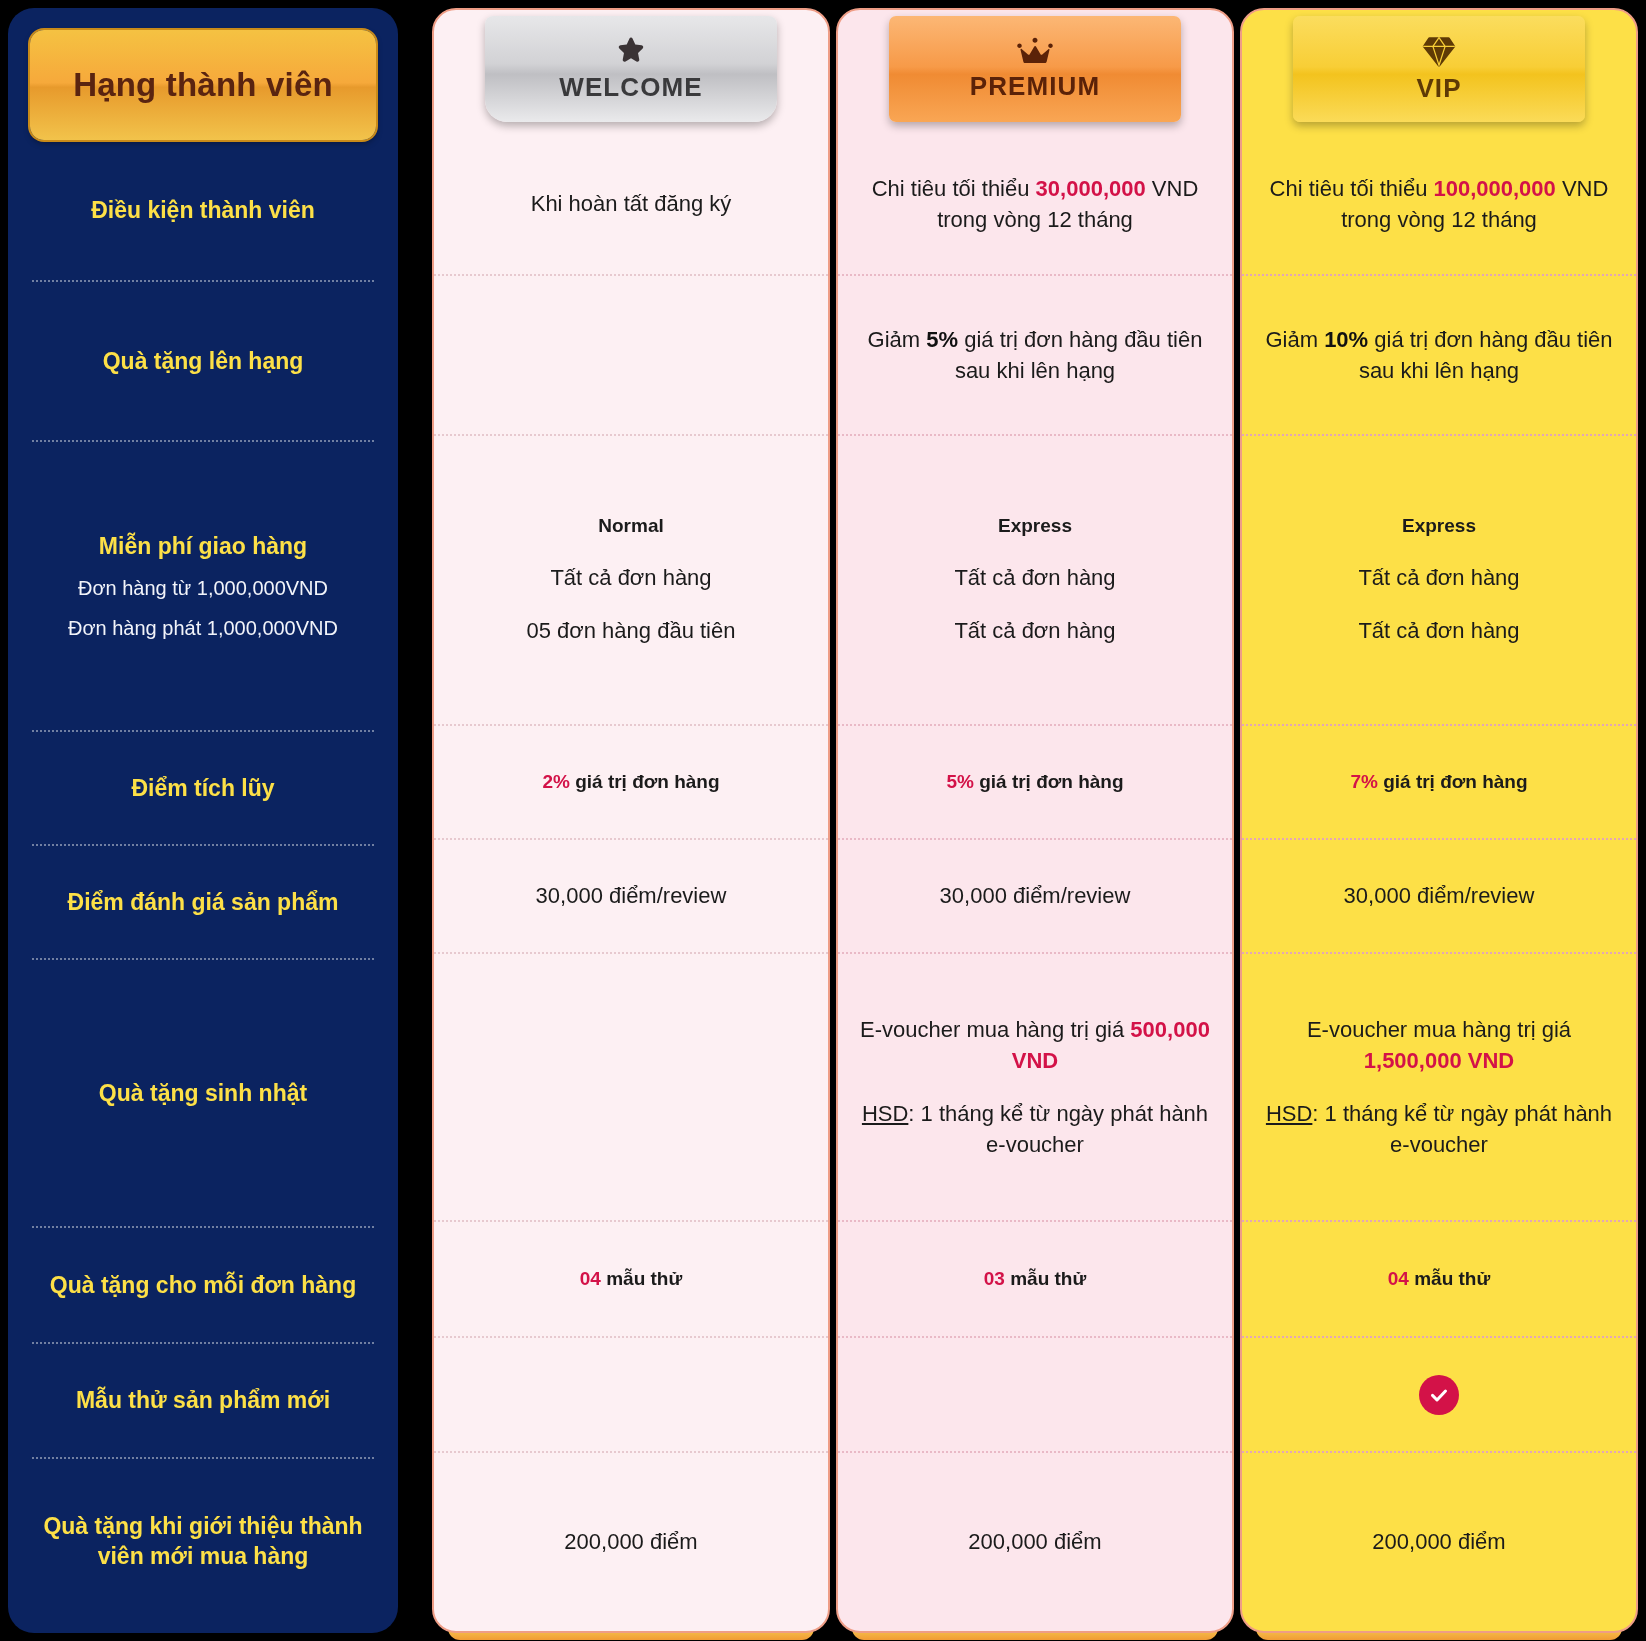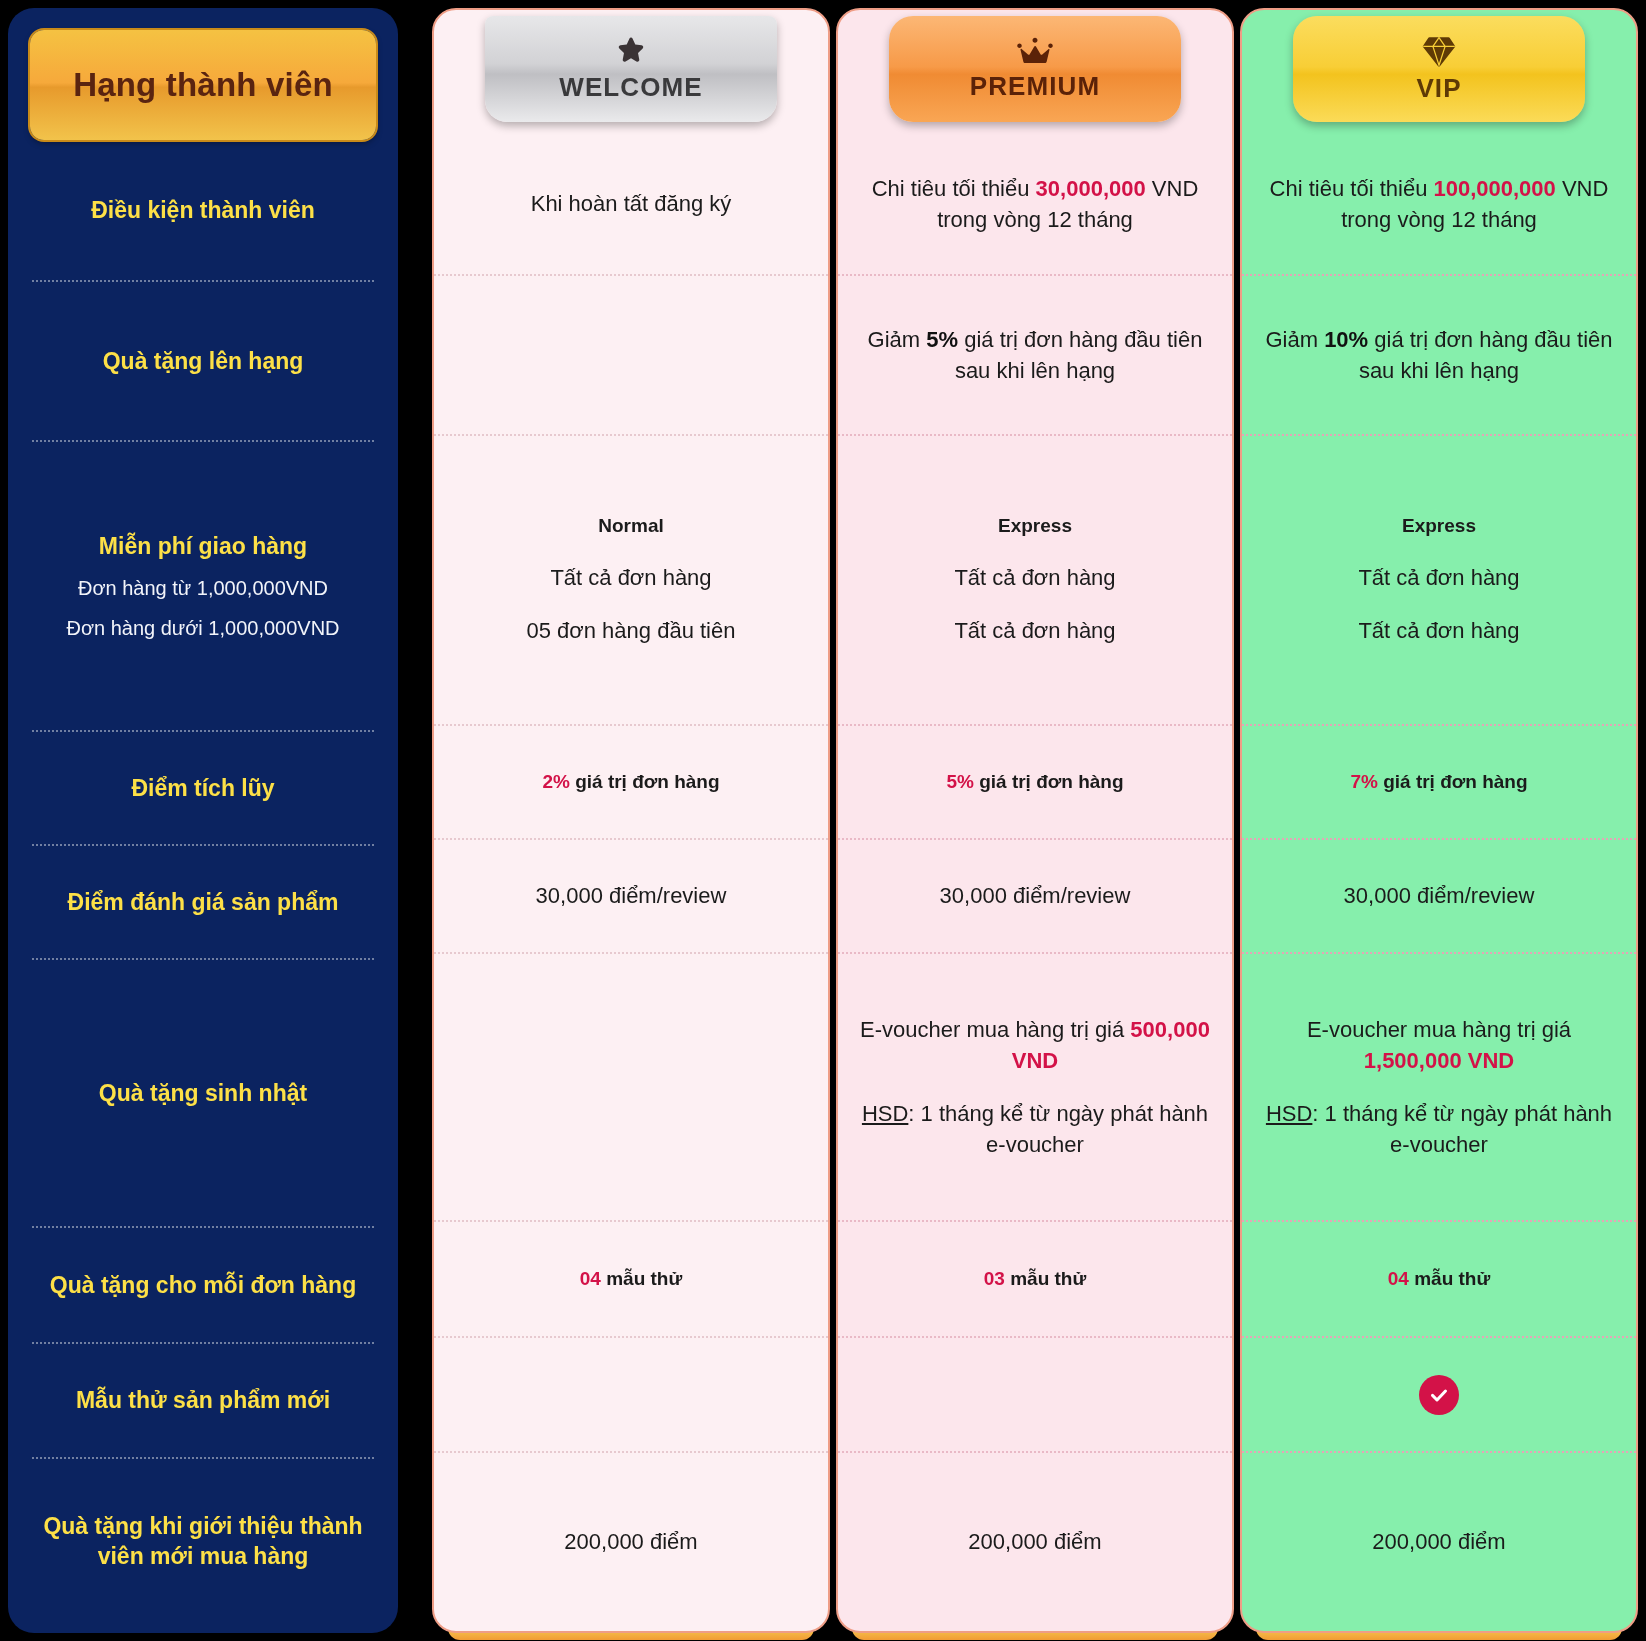--- a/index.html
+++ b/index.html
@@ -99,21 +99,21 @@
     flex: 1 1 0;
     border: 2px solid #EE9D86;
     border-radius: 24px;
     display: flex;
     flex-direction: column;
     padding-top: 124px;
     overflow: visible;
   }
   .col.welcome  { background: #FDF0F3; }
   .col.premium  { background: #FCE6EC; }
-  .col.vip      { background: #86efac; }
+  .col.vip      { background: #fde047; }
   .col.welcome .cell-div { border-bottom-color: #E7C9CF; }
   .col.premium .cell-div { border-bottom-color: #E9B9C6; }
   .col.vip     .cell-div { border-bottom-color: #E3A6B6; }
 
   
   .col::after {
     content: "";
     position: absolute;
     left: 14px; right: 14px; bottom: -9px;
     height: 12px;
@@ -123,21 +123,21 @@
   }
 
   
   .badge {
     position: absolute;
     top: 6px;
     left: 50%;
     transform: translateX(-50%);
     width: 292px;
     height: 106px;
-    border-radius: 24px;
+    border-radius: 7px;
     display: flex;
     flex-direction: column;
     align-items: center;
     justify-content: center;
     gap: 4px;
     box-shadow: 0 4px 9px rgba(0,0,0,.28);
     z-index: 9;
   }
   .badge-welcome {
     background: linear-gradient(180deg,#E7E7E9 0%,#D2D2D5 45%,#BFBFC3 55%,#EAEAEC 100%);
@@ -217,21 +217,21 @@
     <div class="side-rows" id="side-rows">
         <div class="side-row r0">
           <div class="main-label">Điều kiện thành viên</div>
         </div>
         <div class="side-row r1">
           <div class="main-label">Quà tặng lên hạng</div>
         </div>
         <div class="side-row r2">
           <div class="main-label">Miễn phí giao hàng</div>
           <div class="sub-label">Đơn hàng từ 1,000,000VND</div>
-          <div class="sub-label">Đơn hàng dưới 1,000,000VND</div>
+          <div class="sub-label">Đơn hàng phát 1,000,000VND</div>
         </div>
         <div class="side-row r3">
           <div class="main-label">Điểm tích lũy</div>
         </div>
         <div class="side-row r4">
           <div class="main-label">Điểm đánh giá sản phẩm</div>
         </div>
         <div class="side-row r5">
           <div class="main-label">Quà tặng sinh nhật</div>
         </div>

